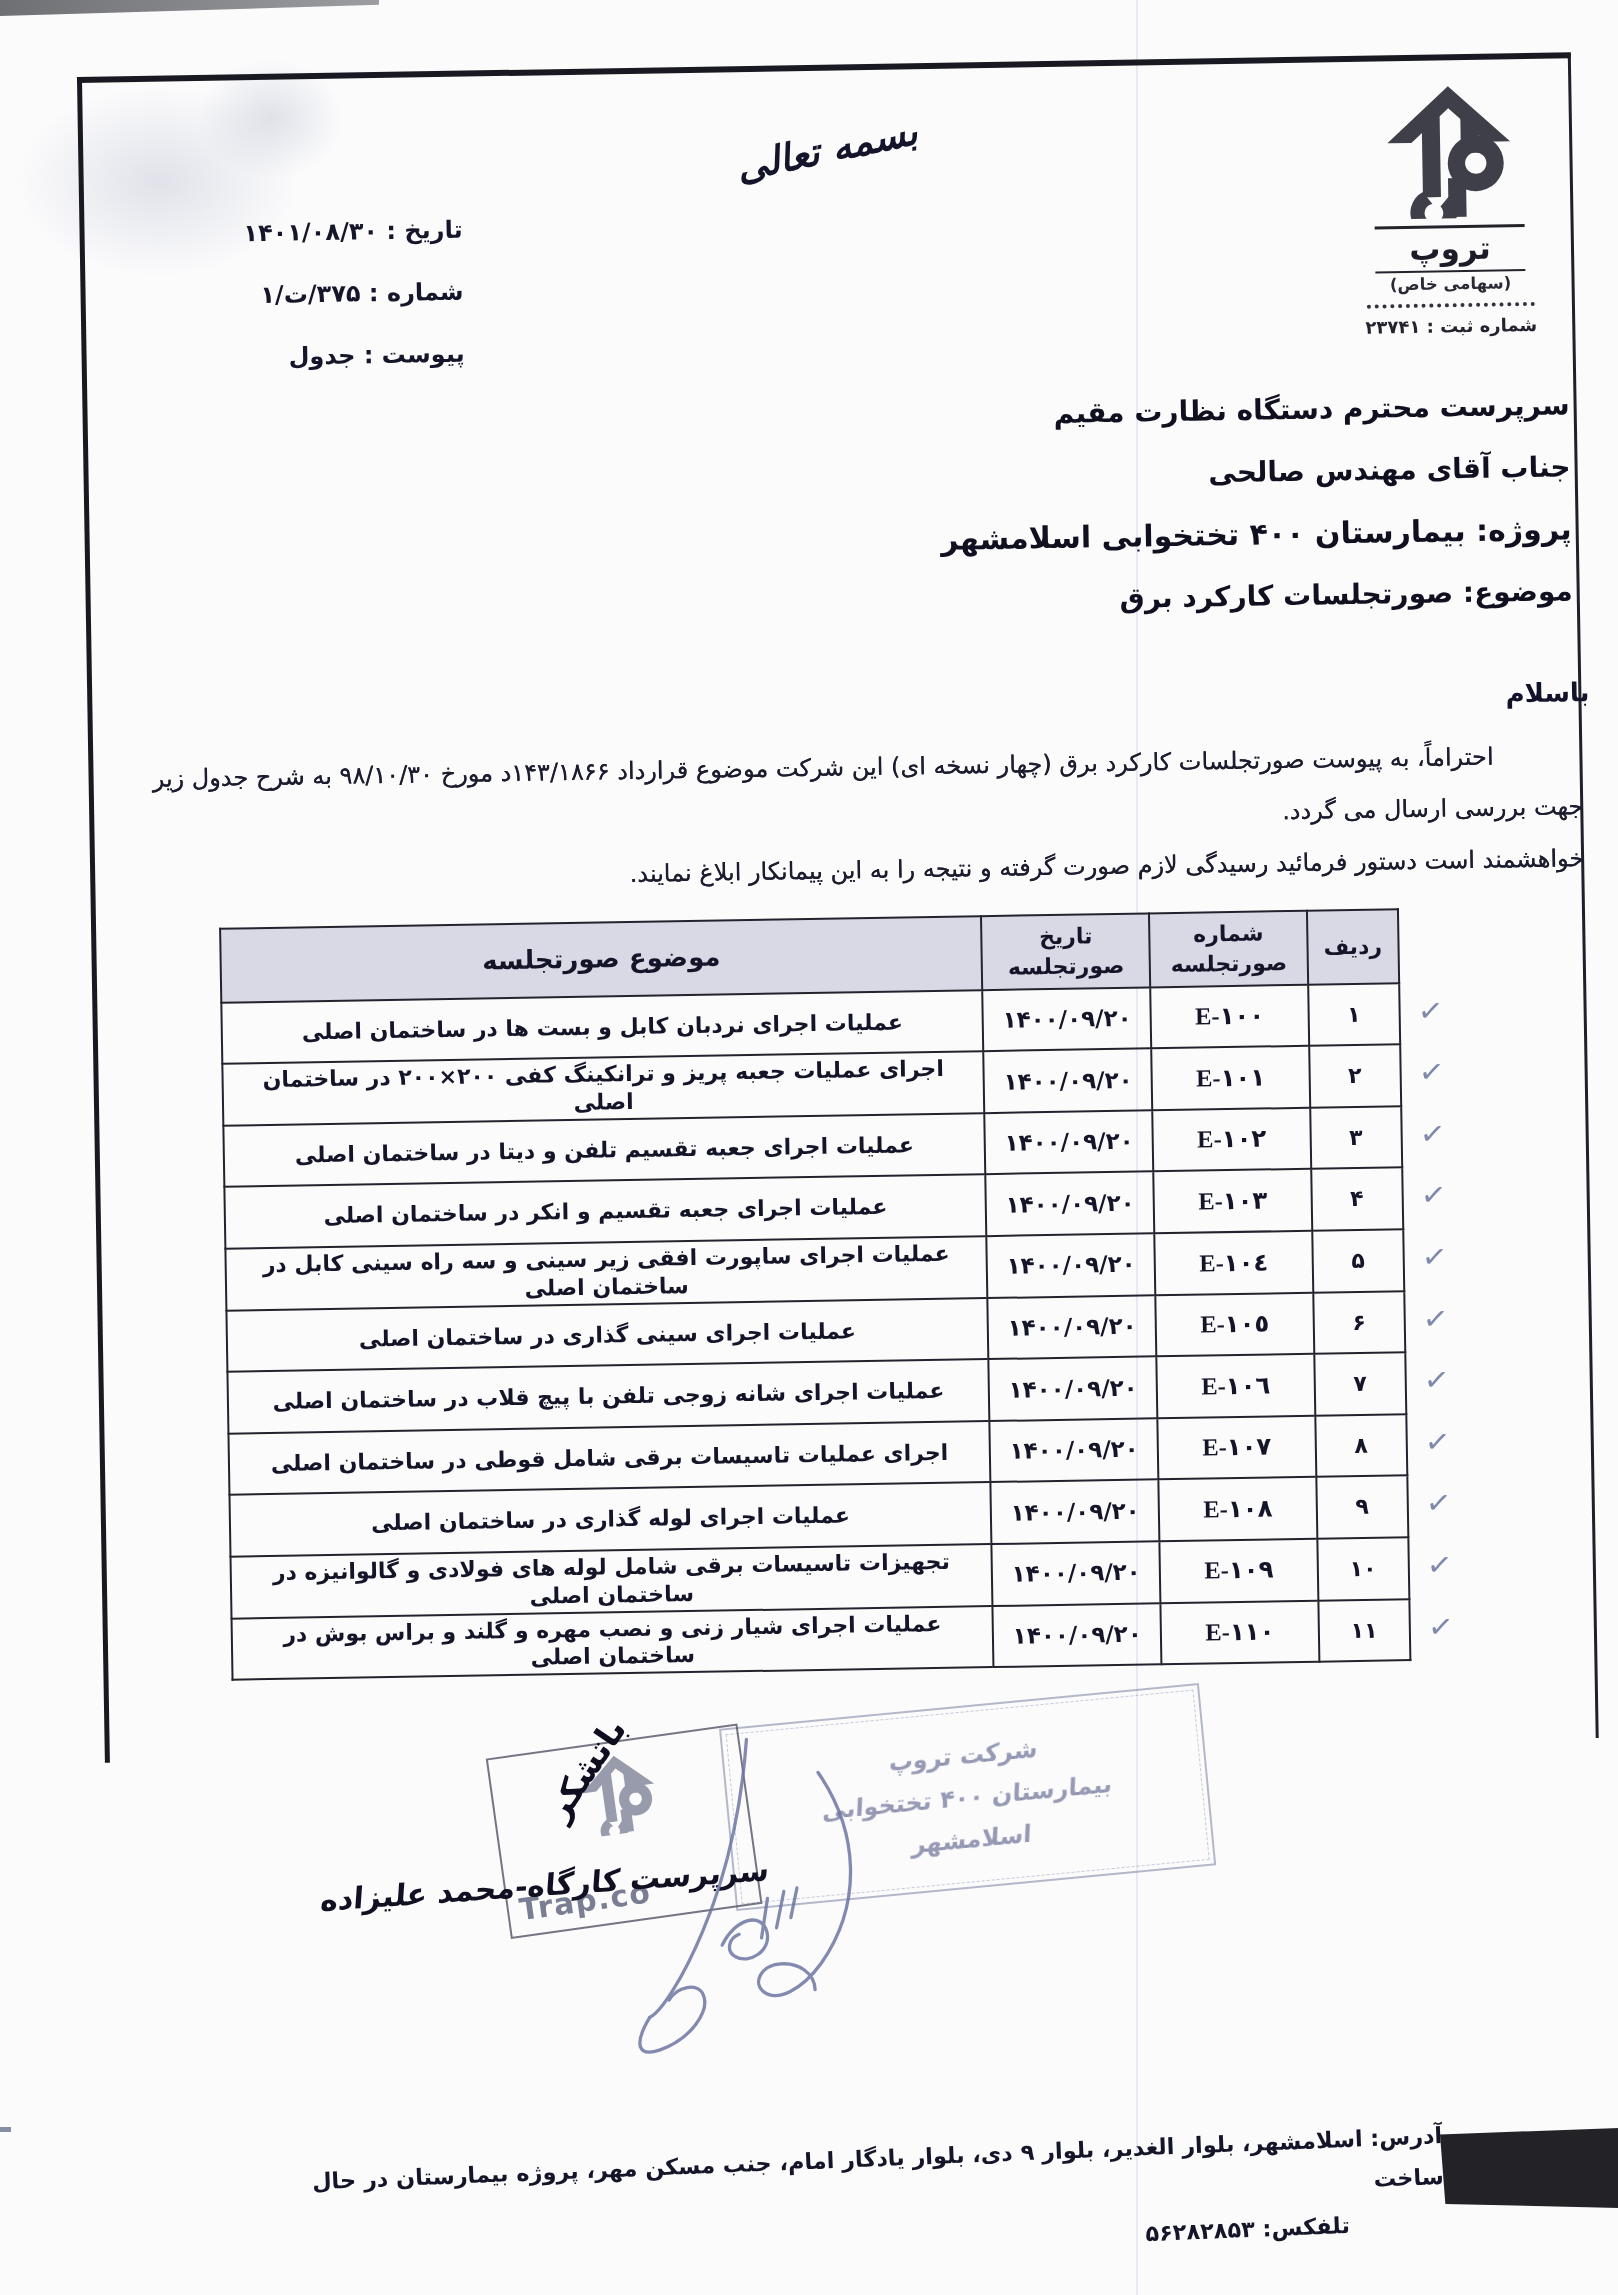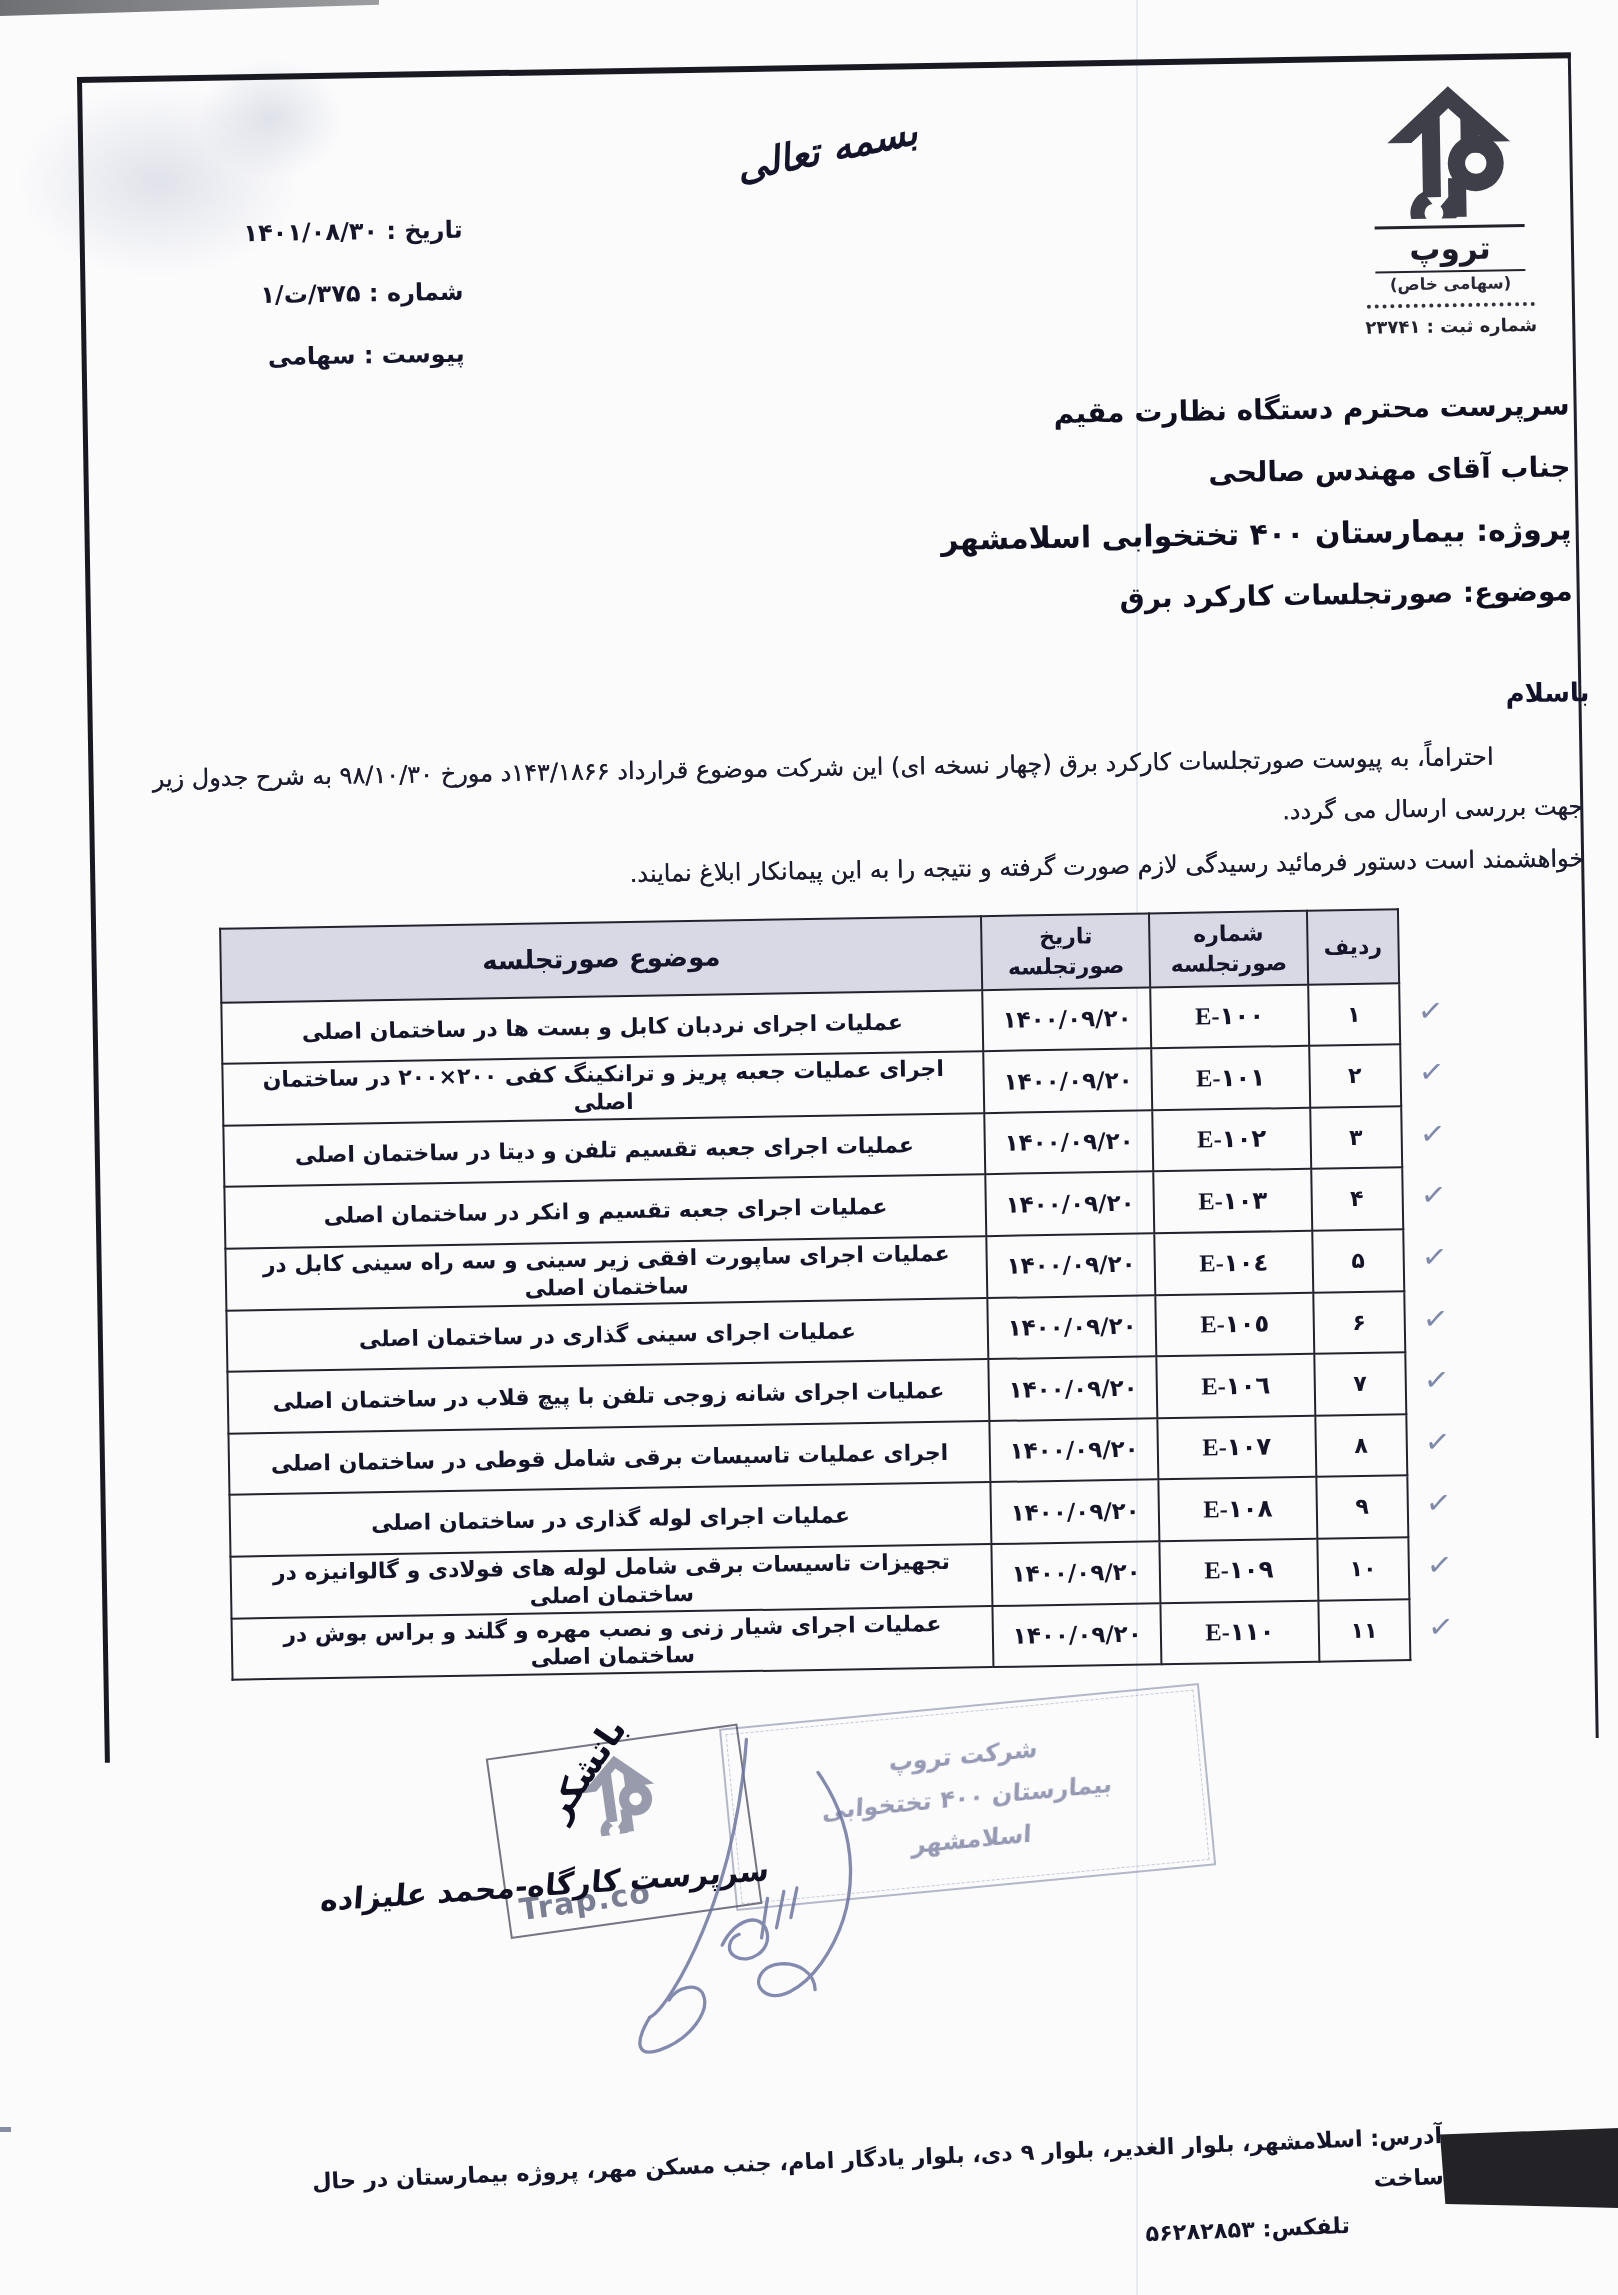--- a/index.html
+++ b/index.html
@@ -140,21 +140,21 @@
     </div>
 
     <div class="besmellah">بسمه تعالی</div>
 
     <div class="meta-block">
 
         <div class="meta-line"><span>تاریخ :</span> <span>۱۴۰۱/۰۸/۳۰</span></div>
 
         <div class="meta-line"><span>شماره :</span> <span>۳۷۵/ت/۱</span></div>
 
-        <div class="meta-line"><span>پیوست :</span> <span>سهامی</span></div>
+        <div class="meta-line"><span>پیوست :</span> <span>جدول</span></div>
       </div>
 
     <div class="recipient">
       <div>سرپرست محترم دستگاه نظارت مقیم</div>
       <div>جناب آقای مهندس صالحی</div>
       <div class="big">پروژه: بیمارستان ۴۰۰ تختخوابی اسلامشهر</div>
       <div>موضوع: صورتجلسات کارکرد برق</div>
     </div>
 
     <div class="salutation">باسلام</div>

